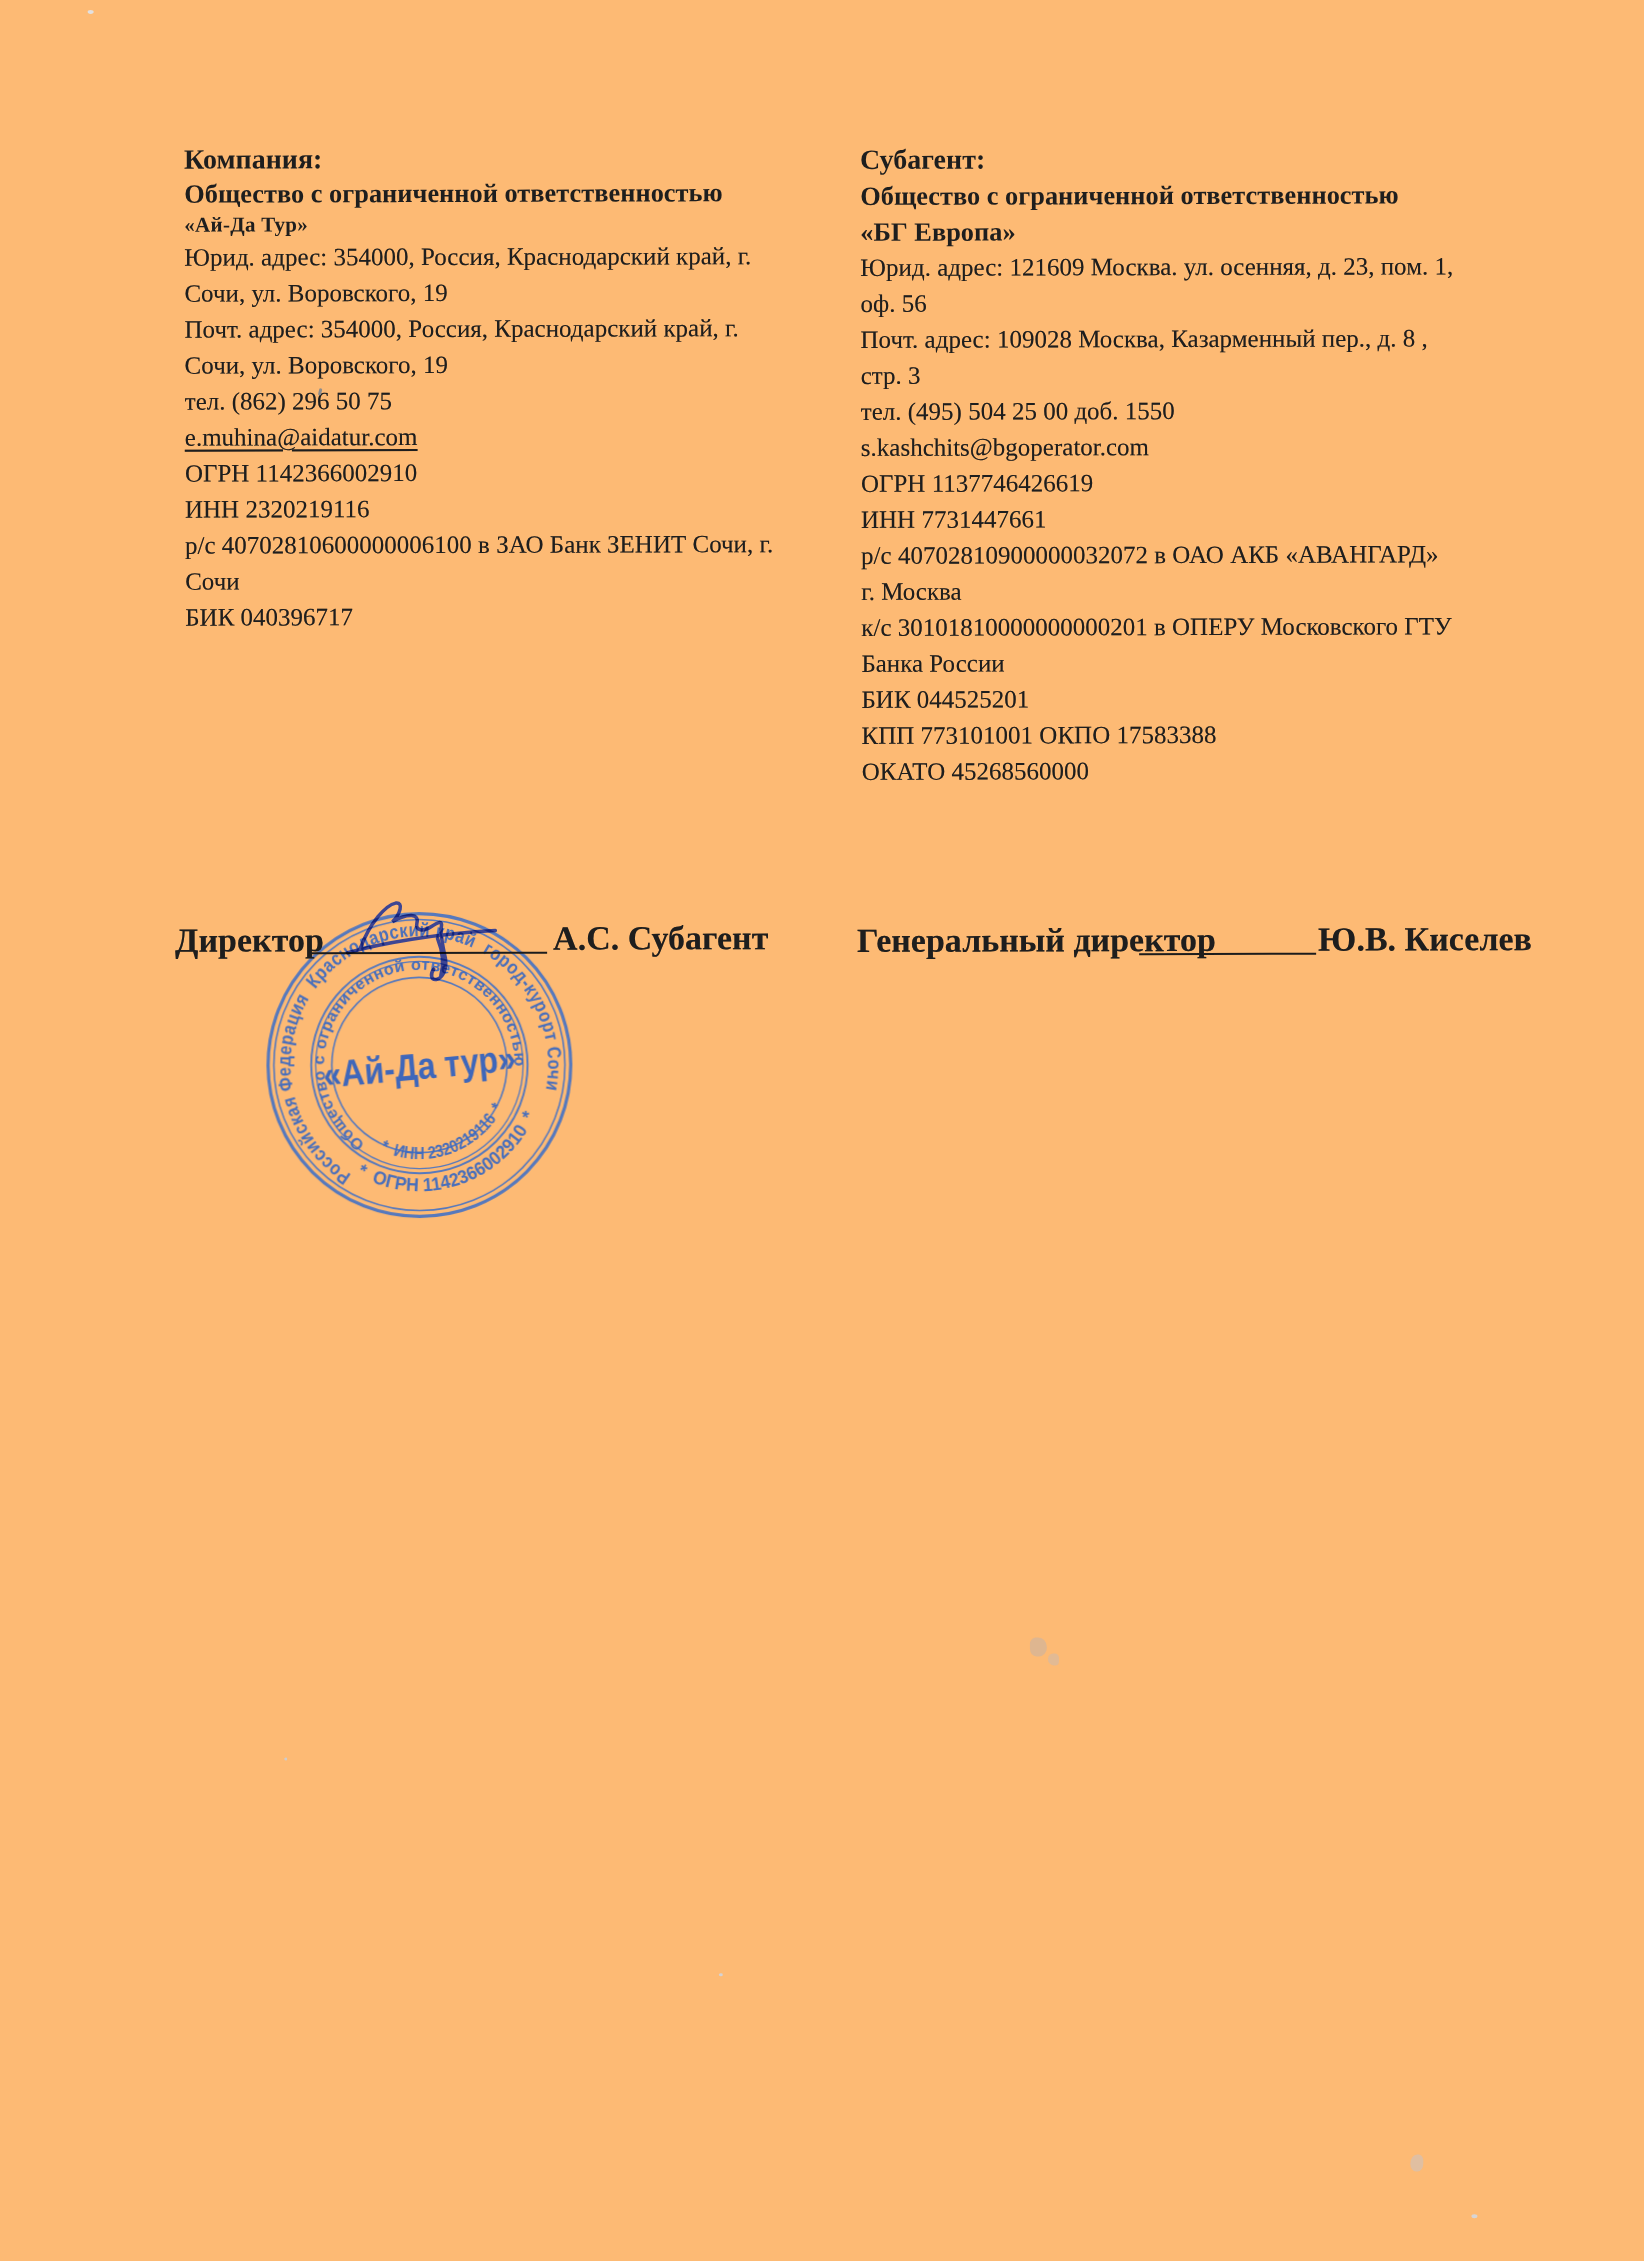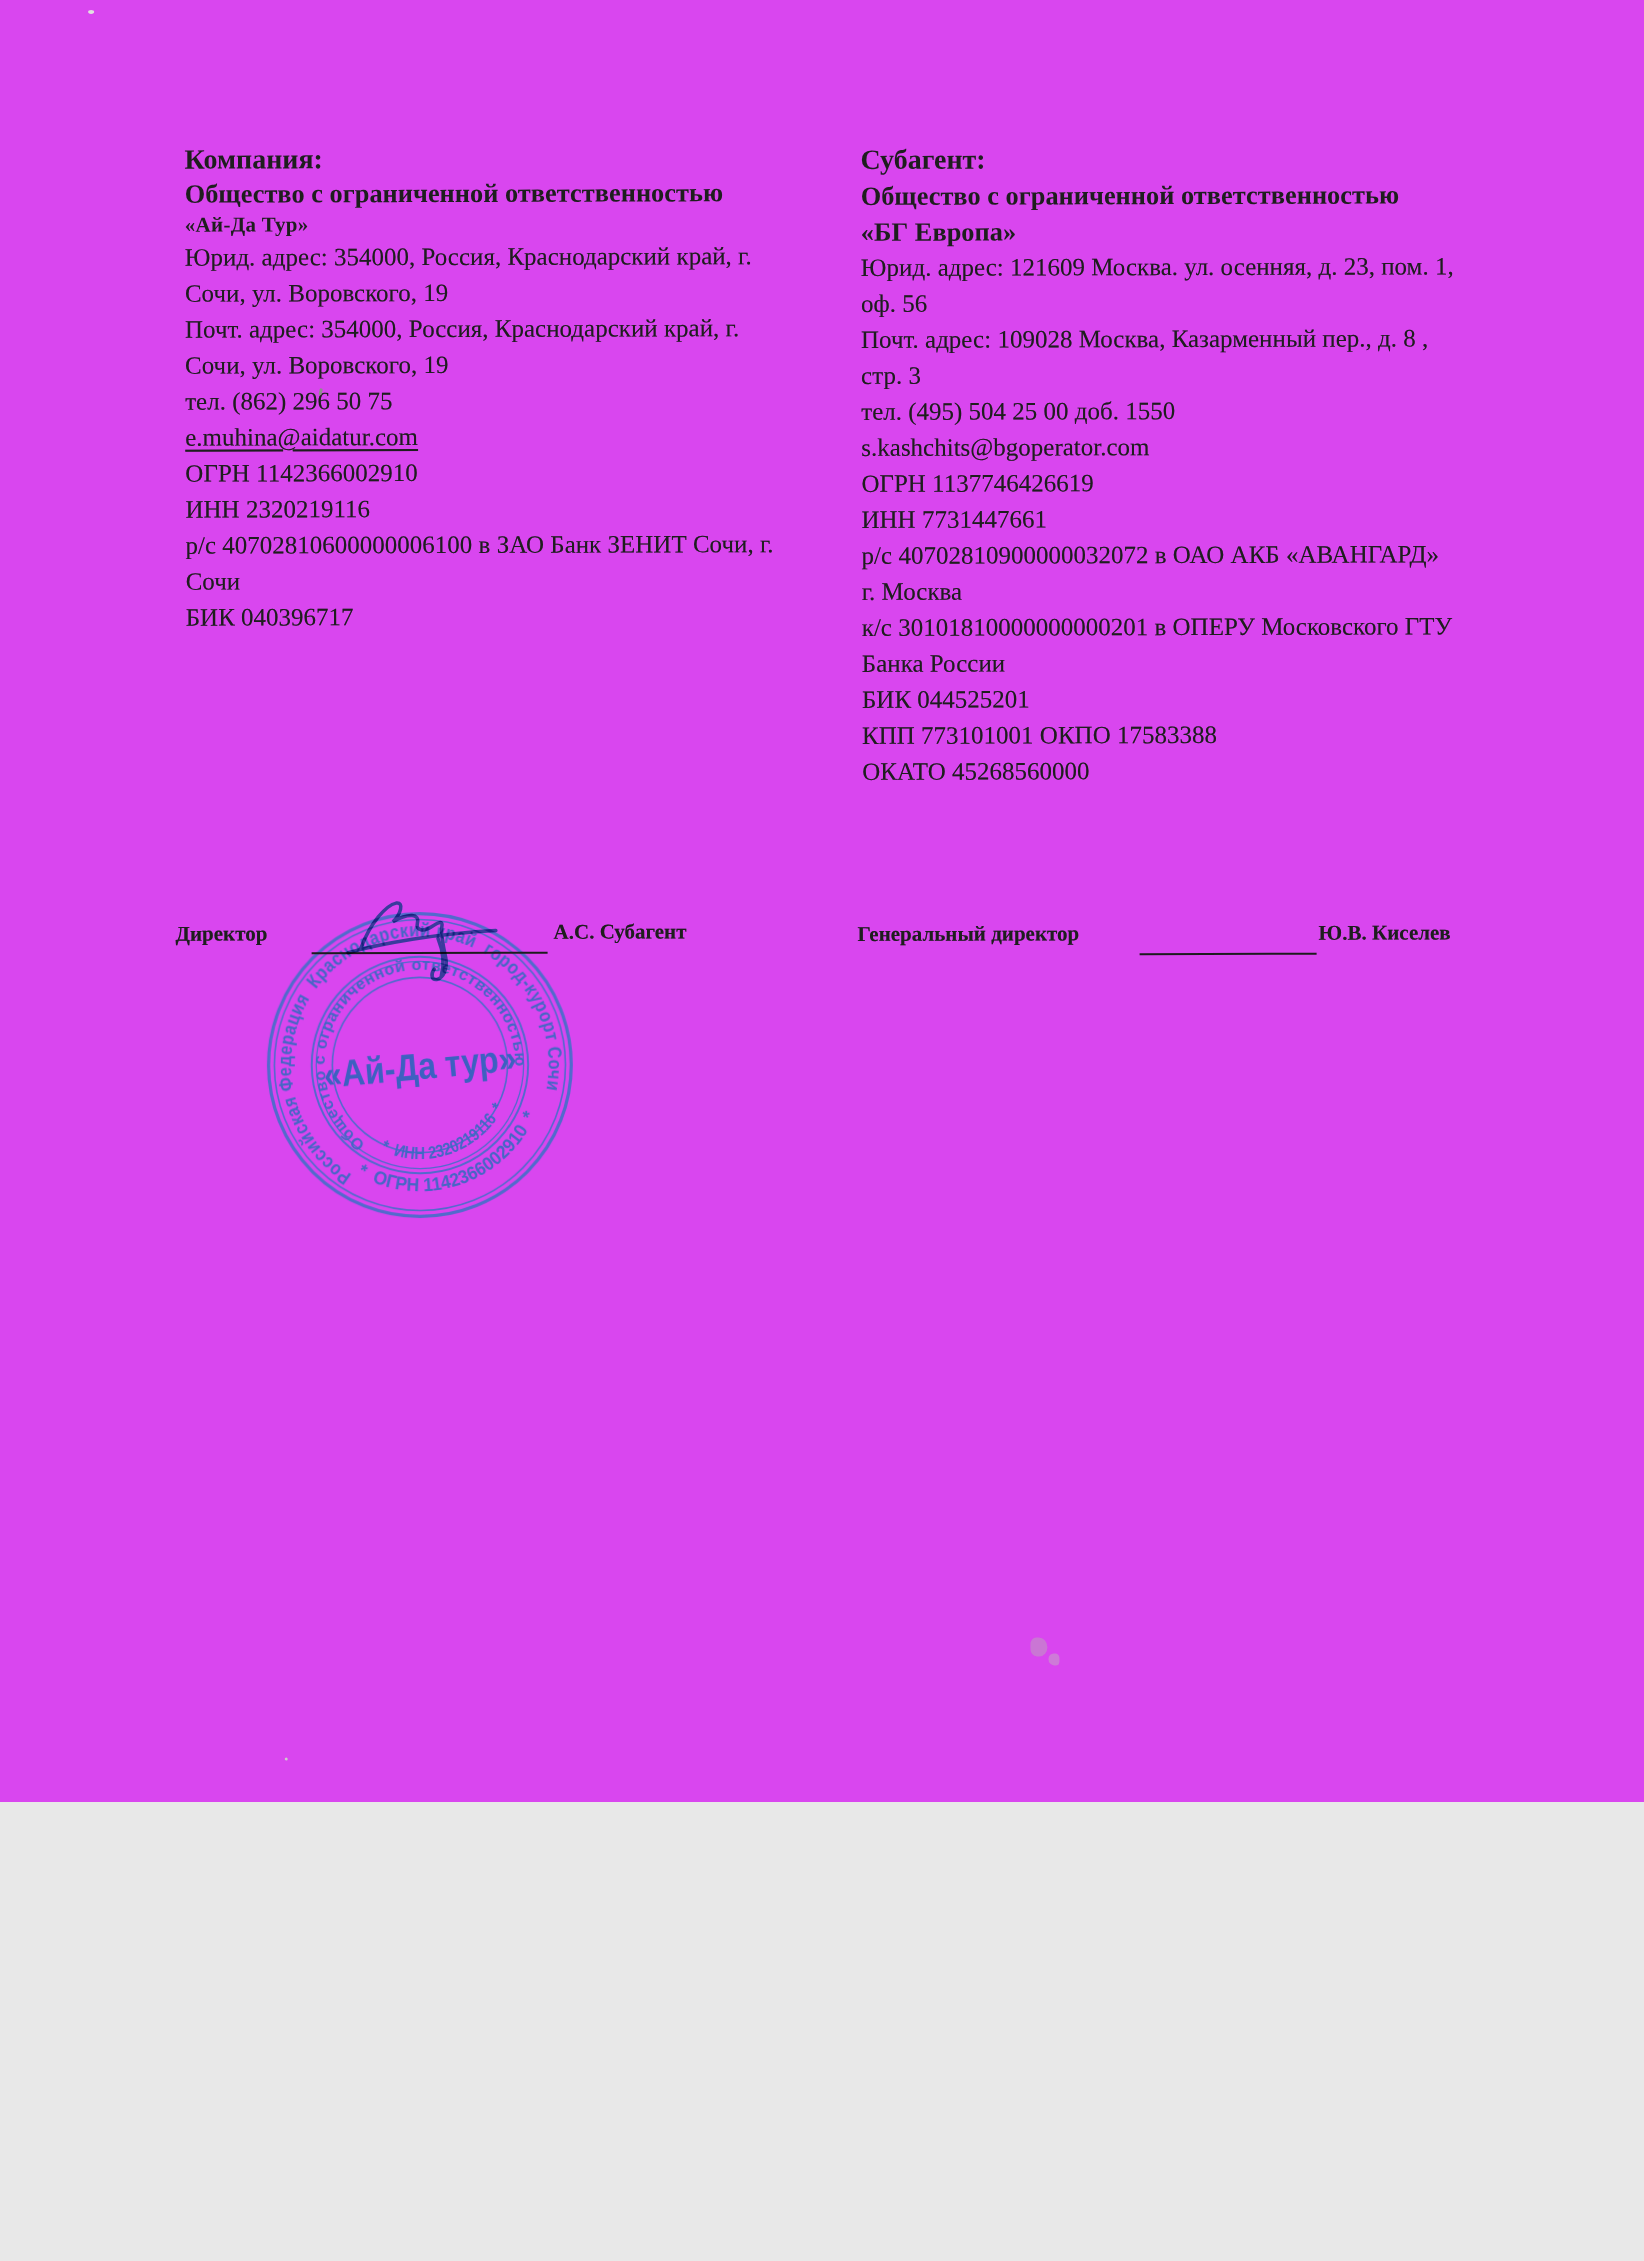--- a/index.html
+++ b/index.html
@@ -1,34 +1,34 @@
 <!DOCTYPE html>
 <html style="font-size:10.3px"><head>
 <meta charset="utf-8">
 <style>
   html,body{margin:0;padding:0;background:#e8e8e8;}
   .page{
     position:relative;
-    width:1644px;height:1802px;
-    background:#d946ef;
+    width:1644px;height:2261px;
+    background:#fdba74;
     overflow:hidden;
     font-family:"Liberation Serif","DejaVu Serif",serif;
     color:#1e1e1e;
   }
   .content{position:absolute;inset:0;transform:rotate(-0.15deg);transform-origin:50% 40%;}
   .col{position:absolute;white-space:nowrap;}
   .col-line{font-size:25px;line-height:36px;text-shadow:0 0 0.4px rgba(30,30,30,.45);}
   .h1{font-weight:bold;font-size:28px;line-height:36px;}
   .h2{font-weight:bold;font-size:26.4px;line-height:32px;}
   .h3-small{font-weight:bold;font-size:21px;line-height:30px;letter-spacing:0.3px;}
   .h3-big{font-weight:bold;font-size:26.4px;line-height:36px;}
   .col-left{left:186px;top:140px;}
   .col-right{left:862px;top:142px;}
   .email-underlined{text-decoration:underline;text-decoration-thickness:1.6px;text-underline-offset:3.9px;}
-  .sig-text{position:absolute;font-weight:bold;font-size:21px;white-space:nowrap;text-shadow:0 0 0.4px rgba(30,30,30,.45);}
+  .sig-text{position:absolute;font-weight:bold;font-size:34px;white-space:nowrap;text-shadow:0 0 0.4px rgba(30,30,30,.45);}
   .sig-line{position:absolute;border-top:2.3px solid #1c1c1c;}
   .stamp-svg{position:absolute;left:258px;top:903px;mix-blend-mode:multiply;filter:blur(0.3px);}
   .ink-svg{position:absolute;left:341px;top:892px;mix-blend-mode:multiply;}
   .stamp-ring{font-family:"Liberation Sans","DejaVu Sans",sans-serif;font-weight:bold;}
   .speck{position:absolute;border-radius:50%;}
 </style>
 </head>
 <body>
 
 <div class="page">

